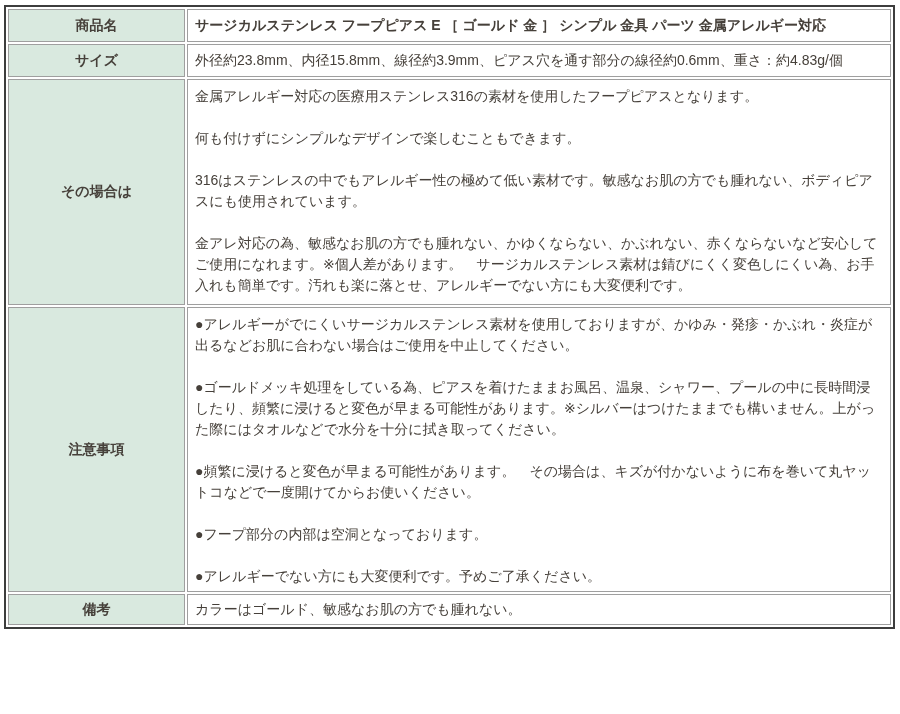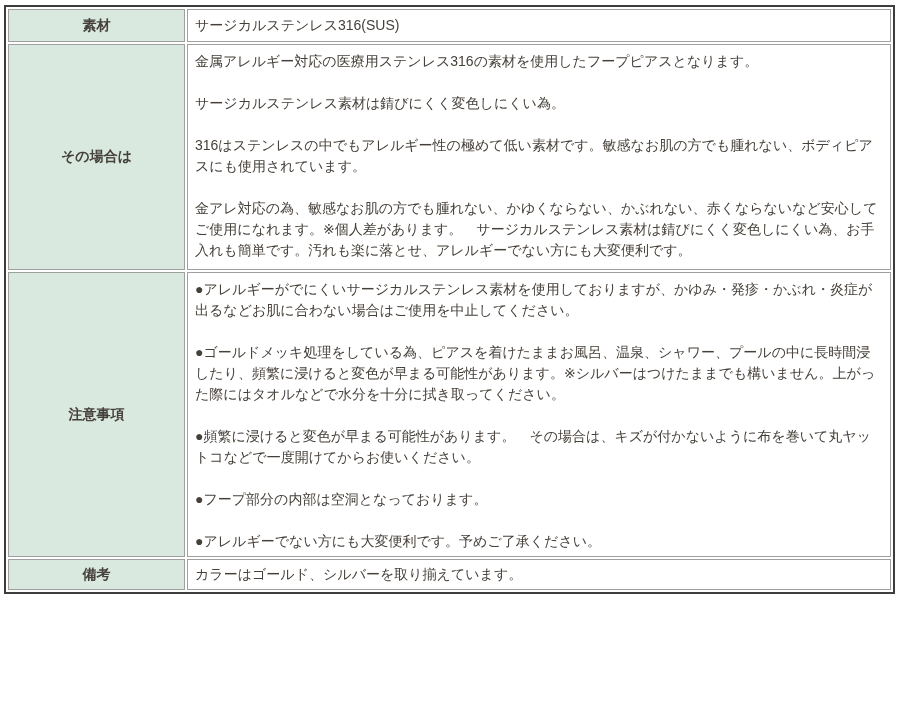--- a/index.html
+++ b/index.html
@@ -59,45 +59,51 @@
   td p:last-child { margin-bottom: 0; }
   .bold { font-weight: bold; }
 </style>
 </head>
 <body>
 
 <div class="page">
   <table class="spec">
     <tbody>
       <tr class="short">
-        <th>素材</th>
+        <th>商品名</th>
         <td>
-          <p>サージカルステンレス316(SUS)</p>
+          <p class="bold">サージカルステンレス フープピアス E ［ ゴールド 金 ］ シンプル 金具 パーツ 金属アレルギー対応</p>
+        </td>
+      </tr>
+      <tr class="short">
+        <th>サイズ</th>
+        <td>
+          <p>外径約23.8mm、内径15.8mm、線径約3.9mm、ピアス穴を通す部分の線径約0.6mm、重さ：約4.83g/個</p>
         </td>
       </tr>
       <tr class="desc">
         <th>その場合は</th>
         <td>
           <p>金属アレルギー対応の医療用ステンレス316の素材を使用したフープピアスとなります。</p>
-          <p>サージカルステンレス素材は錆びにくく変色しにくい為。</p>
+          <p>何も付けずにシンプルなデザインで楽しむこともできます。</p>
           <p>316はステンレスの中でもアレルギー性の極めて低い素材です。敏感なお肌の方でも腫れない、ボディピアスにも使用されています。</p>
           <p>金アレ対応の為、敏感なお肌の方でも腫れない、かゆくならない、かぶれない、赤くならないなど安心してご使用になれます。※個人差があります。　サージカルステンレス素材は錆びにくく変色しにくい為、お手入れも簡単です。汚れも楽に落とせ、アレルギーでない方にも大変便利です。</p>
         </td>
       </tr>
       <tr class="note">
         <th>注意事項</th>
         <td>
           <p>●アレルギーがでにくいサージカルステンレス素材を使用しておりますが、かゆみ・発疹・かぶれ・炎症が出るなどお肌に合わない場合はご使用を中止してください。</p>
           <p>●ゴールドメッキ処理をしている為、ピアスを着けたままお風呂、温泉、シャワー、プールの中に長時間浸したり、頻繁に浸けると変色が早まる可能性があります。※シルバーはつけたままでも構いません。上がった際にはタオルなどで水分を十分に拭き取ってください。</p>
           <p>●頻繁に浸けると変色が早まる可能性があります。　その場合は、キズが付かないように布を巻いて丸ヤットコなどで一度開けてからお使いください。</p>
           <p>●フープ部分の内部は空洞となっております。</p>
           <p>●アレルギーでない方にも大変便利です。予めご了承ください。</p>
         </td>
       </tr>
       <tr class="remark">
         <th>備考</th>
         <td>
-          <p>カラーはゴールド、シルバーを取り揃えています。</p>
+          <p>カラーはゴールド、敏感なお肌の方でも腫れない。</p>
         </td>
       </tr>
     </tbody>
   </table>
 </div>
 
 </body></html>

